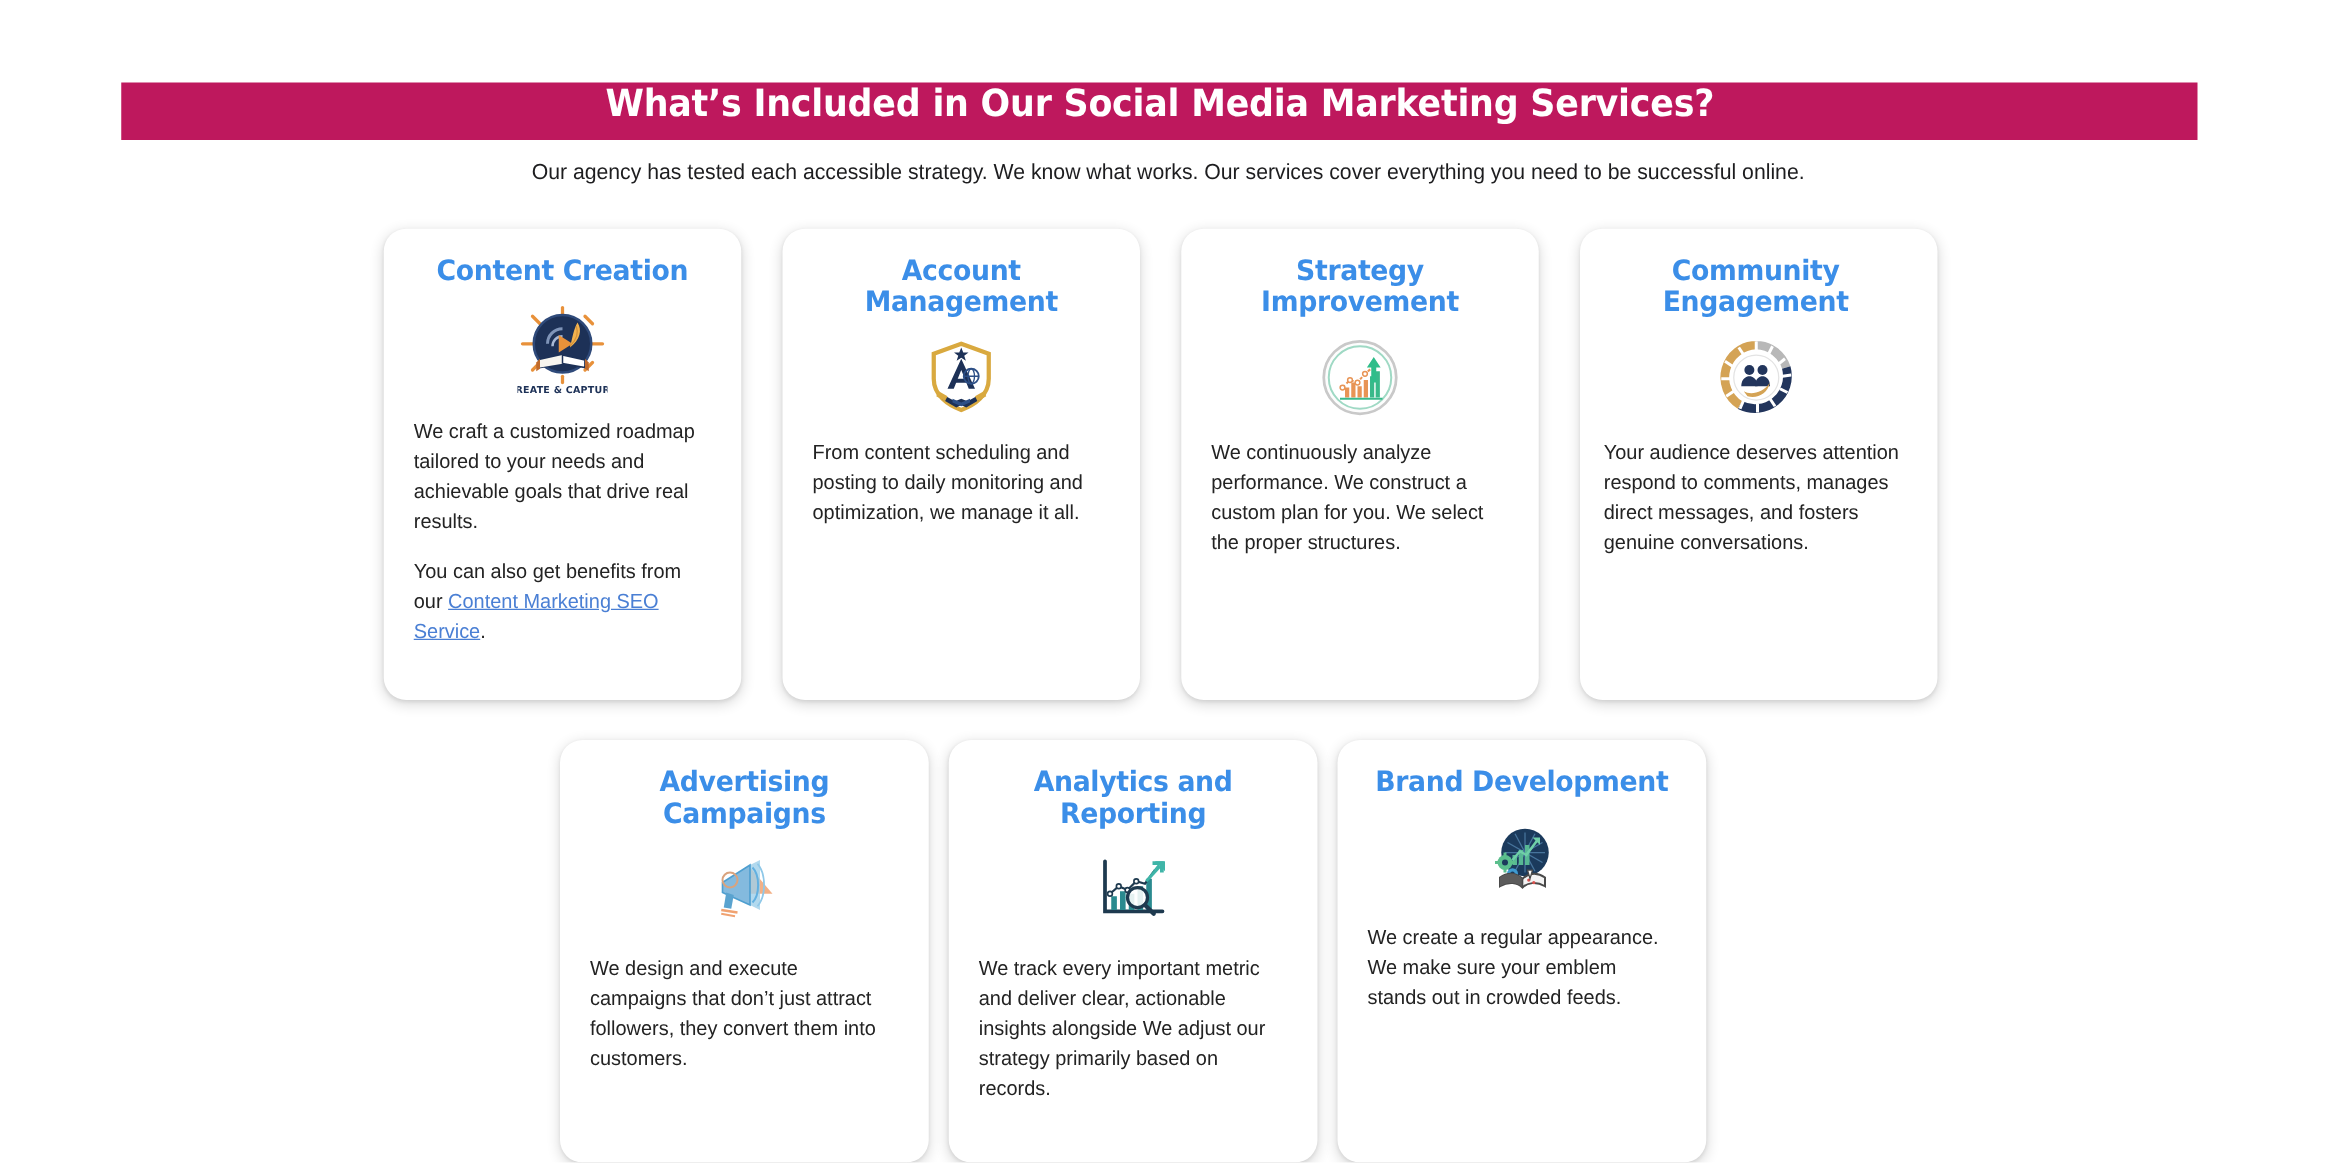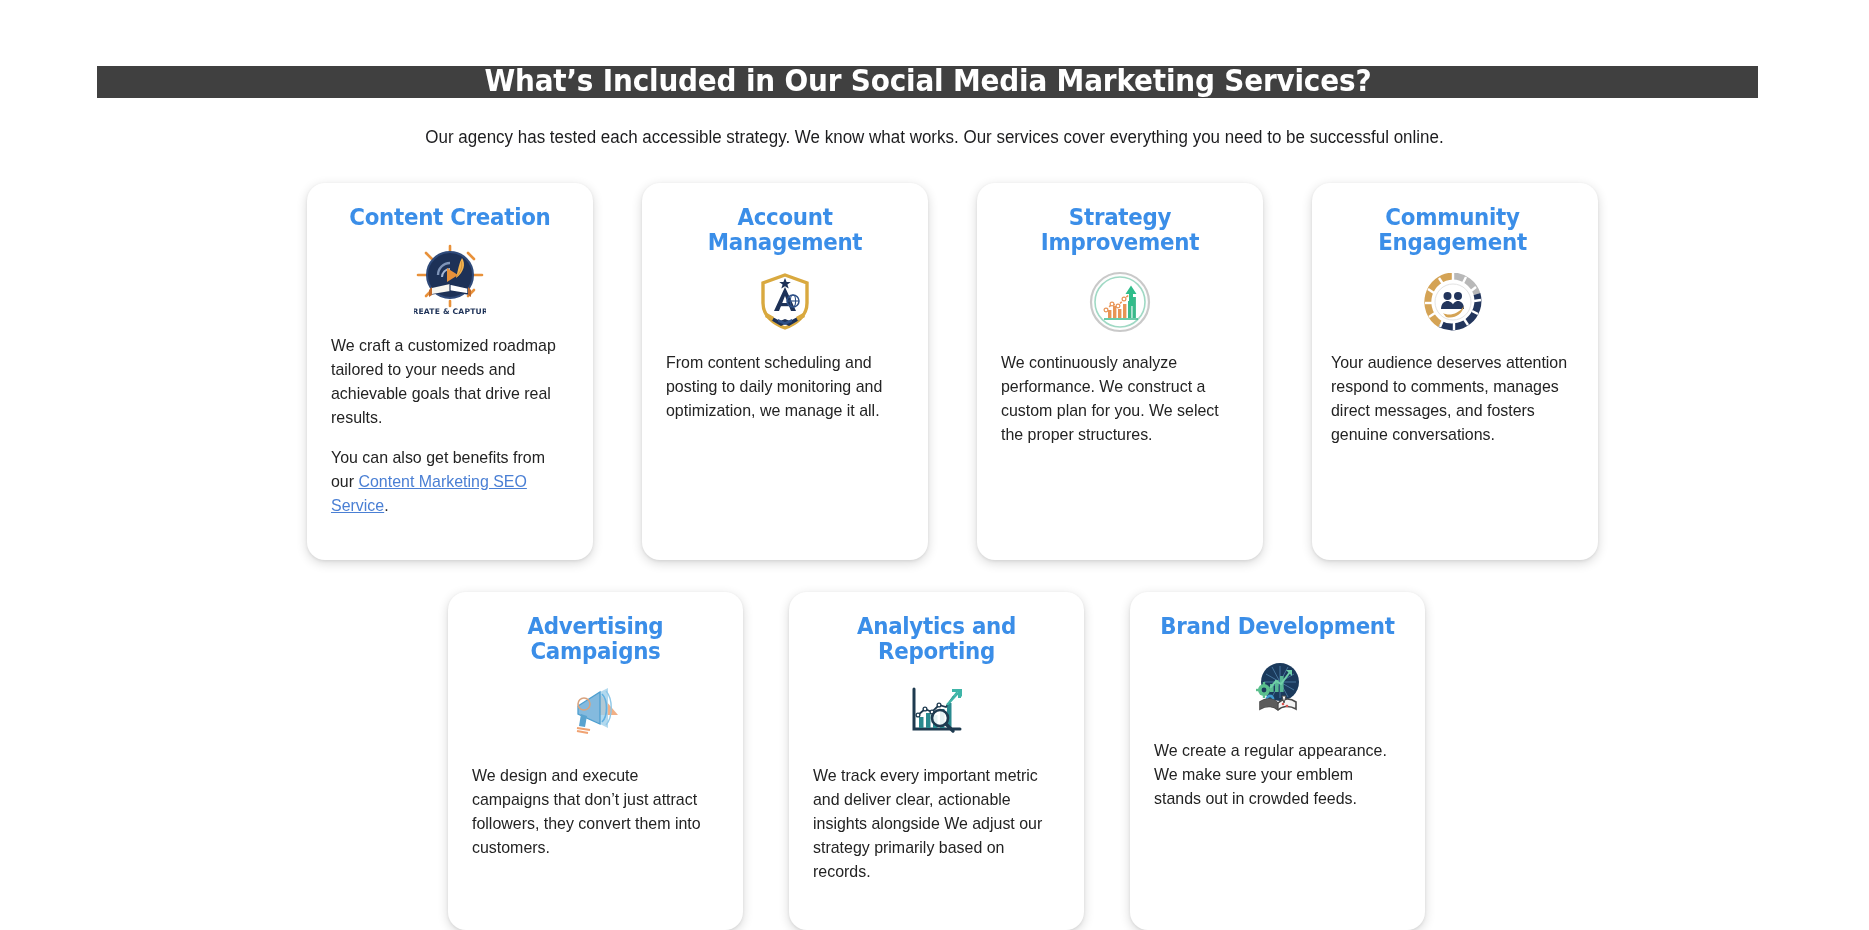--- a/index.html
+++ b/index.html
@@ -16,24 +16,24 @@
     height: 930px;
     background: #ffffff;
   }
 
   
   .header-bar {
     position: absolute;
     left: 97px;
     top: 66px;
     width: 1661px;
-    height: 32px;
-    background: #404040;
+    height: 46px;
+    background: #be185d;
     display: flex;
-    align-items: flex-end;
+    align-items: flex-start;
     justify-content: center;
   }
   .header-title {
     color: #ffffff;
     font-family: "DejaVu Sans", sans-serif;
     font-size: 30px;
     font-weight: bold;
     letter-spacing: -0.2px;
     white-space: nowrap;
     transform: scaleX(0.93);
@@ -49,37 +49,37 @@
     font-size: 17.5px;
     color: #1d1d1f;
     font-family: "Liberation Sans", sans-serif;
     transform: scaleX(0.97);
   }
 
   
   .row {
     position: absolute;
     display: flex;
-    gap: 16px;
+    gap: 0px;
   }
   .row-1 { left: 307px; top: 183px; }
   .row-2 { left: 448px; top: 592px; }
 
   .card {
     background: #ffffff;
     border-radius: 18px;
     box-shadow: 0 3px 11px rgba(0,0,0,0.16), 0 1px 3px rgba(0,0,0,0.07);
     padding: 22px 24px 20px 24px;
     display: flex;
     flex-direction: column;
     align-items: center;
   }
   .row-1 .card { width: 286px; height: 377px; margin-right: 33px; }
   .row-1 .card:last-child { margin-right: 0; padding-left: 19px; }
-  .row-2 .card { width: 295px; height: 338px; margin-right: 30px; }
+  .row-2 .card { width: 295px; height: 338px; margin-right: 16px; }
   .row-2 .card:last-child { margin-right: 12px; }
 
   .card-title {
     color: #3b8ee8;
     font-size: 22.5px;
     font-weight: bold;
     text-align: center;
     line-height: 1.12;
     font-family: "DejaVu Sans", sans-serif;
     letter-spacing: -0.3px;

